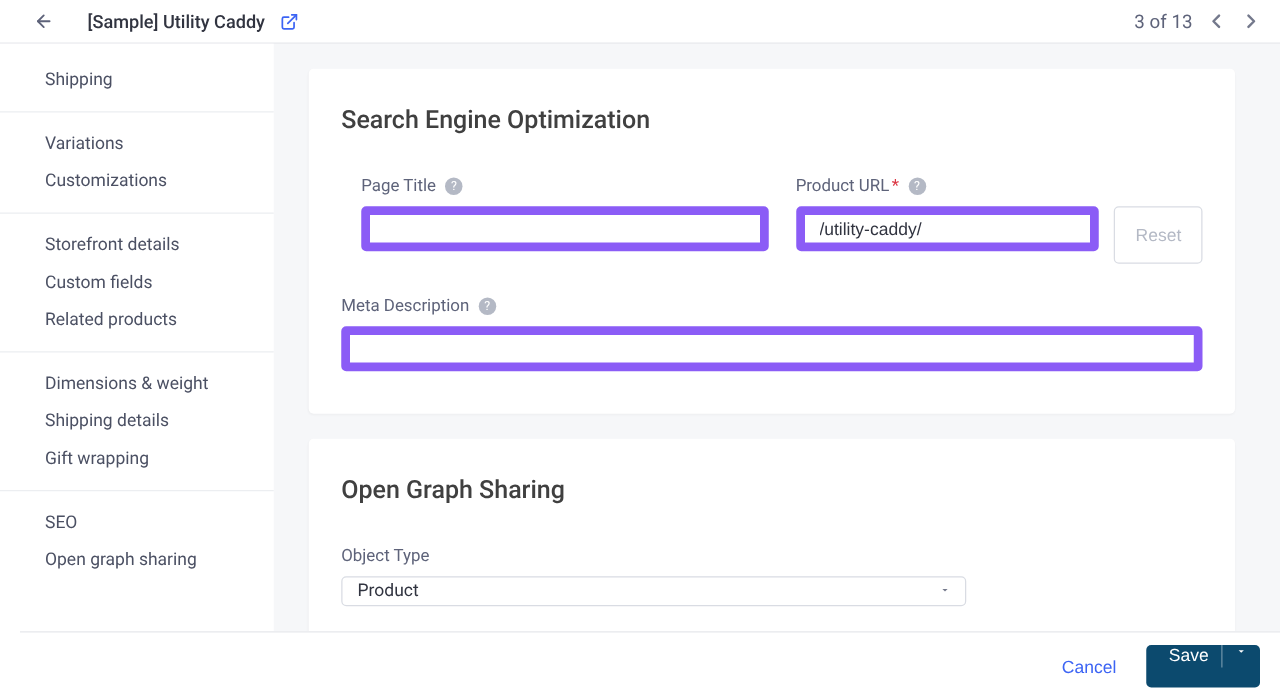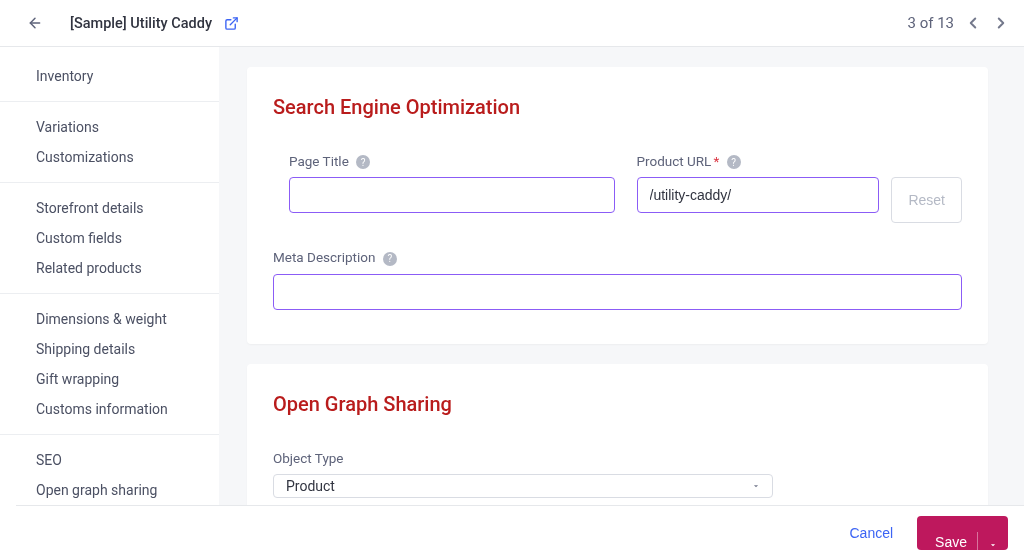--- a/index.html
+++ b/index.html
@@ -1,64 +1,64 @@
 <!DOCTYPE html>
 <html><head>
 <meta charset="utf-8">
 <style>
   * { box-sizing: border-box; margin: 0; padding: 0; }
   body { font-family: -apple-system, BlinkMacSystemFont, "Segoe UI", Roboto, sans-serif; color: #313440; background: #f6f7f9; font-size: 14px; }
 
-  .top-bar { background: #fff; border-bottom: 1px solid #e6e8eb; height: 47px; display: flex; align-items: center; padding: 0 14px 0 26px; }
+  .top-bar { background: #fff; border-bottom: 1px solid #e6e8eb; height: 35px; display: flex; align-items: center; padding: 0 14px 0 26px; }
   .back-arrow { width: 18px; height: 18px; display: flex; align-items: center; justify-content: center; cursor: pointer; color: #5e637a; }
   .title { margin-left: 26px; font-size: 14.5px; color: #313440; font-weight: 500; }
   .open-link-icon { margin-left: 12px; color: #3c64f4; cursor: pointer; display: flex; align-items: center; }
   .spacer { flex: 1; }
   .pager { display: flex; align-items: center; gap: 10px; color: #5e637a; font-size: 15px; }
   .pager-btn { cursor: pointer; display: flex; align-items: center; color: #74798c; }
 
   .body-wrap { display: flex; min-height: calc(100vh - 47px); }
 
   .sidebar { width: 219px; background: #fff; padding: 14px 0; }
   .side-group { padding: 0 24px 0 36px; margin-bottom: 10px; padding-bottom: 10px; border-bottom: 1px solid #eceef1; }
   .side-group:last-child { border-bottom: none; }
   .side-item { padding: 7px 0; color: #4b5063; font-size: 14px; cursor: pointer; }
 
   .main { flex: 1; padding: 20px 36px 90px 28px; }
 
   .card { background: #fff; border-radius: 4px; padding: 28px 26px 34px 26px; margin-bottom: 20px; box-shadow: 0 1px 2px rgba(0,0,0,0.04); }
-  .card h2 { font-size: 20px; font-weight: 500; color: #b91c1c; margin-bottom: 34px; }
+  .card h2 { font-size: 20px; font-weight: 500; color: #404040; margin-bottom: 34px; }
 
   .row { display: flex; gap: 22px; margin-bottom: 26px; margin-left: 16px; }
   .field { flex: 1; }
   .field-full { width: 100%; }
   label.fld-label { display: block; font-size: 13.5px; color: #5e637a; margin-bottom: 8px; }
   .help-icon { display: inline-flex; width: 14px; height: 14px; border-radius: 50%; background: #b4b9c5; color: #fff; font-size: 10px; align-items: center; justify-content: center; margin-left: 4px; vertical-align: middle; }
   .req { color: #db3643; margin-left: 2px; }
 
-  input.text-input { width: 100%; height: 36px; border: 1px solid #8b5cf6; border-radius: 4px; padding: 0 12px; font-size: 14px; color: #313440; }
+  input.text-input { width: 100%; height: 36px; border: 7px solid #8b5cf6; border-radius: 4px; padding: 0 12px; font-size: 14px; color: #313440; }
 
   .url-group { display: flex; gap: 12px; }
   .url-group .text-input { flex: 1; }
   .reset-btn { height: 46px; padding: 0 16px; border: 1px solid #d9dce3; border-radius: 4px; background: #fff; color: #b4b9c5; cursor: default; font-size: 14px; }
 
   .select-wrap { position: relative; width: 500px; max-width: 100%; }
   .select { height: 24px; border: 1px solid #d9dce3; border-radius: 4px; padding: 0 36px 0 12px; display: flex; align-items: center; font-size: 14px; color: #313440; cursor: pointer; background: #fff; }
   .select-caret { position: absolute; right: 12px; top: 50%; transform: translateY(-50%); pointer-events: none; color: #74798c; }
 
   .section-sub-title { font-weight: 700; font-size: 15px; color: #313440; margin: 26px 0 12px 0; }
 
   .checkbox-row { display: flex; align-items: center; gap: 10px; }
   .checkbox { width: 18px; height: 18px; border-radius: 3px; background: #3c64f4; display: flex; align-items: center; justify-content: center; cursor: pointer; }
   .checkbox svg { stroke: #fff; }
   .check-label { font-size: 14px; color: #313440; }
 
   .footer-bar { position: fixed; bottom: 0; left: 16px; right: 0; height: 54px; background: #fff; border-top: 1px solid #e6e8eb; display: flex; align-items: center; justify-content: flex-end; padding: 13px 16px; gap: 10px; }
   .cancel-btn { background: none; border: none; color: #3c64f4; font-size: 14px; padding: 8px 14px; cursor: pointer; }
-  .save-btn { background: #be185d; color: #fff; border: none; border-radius: 4px; height: 34px; padding: 0 10px 0 18px; font-size: 14px; display: flex; align-items: flex-end; gap: 10px; cursor: pointer; }
+  .save-btn { background: #0c4a6e; color: #fff; border: none; border-radius: 4px; height: 34px; padding: 0 10px 0 18px; font-size: 14px; display: flex; align-items: flex-start; gap: 10px; cursor: pointer; }
   .save-btn .divider { width: 1px; height: 18px; background: rgba(255,255,255,0.4); }
   .save-btn .caret { display: flex; align-items: center; }
 </style>
 </head>
 <body>
 
 <div class="top-bar">
   <div class="back-arrow">
     <svg width="16" height="16" viewBox="0 0 24 24" fill="none" stroke="currentColor" stroke-width="2.2" stroke-linecap="round" stroke-linejoin="round">
         <line x1="19" y1="12" x2="5" y2="12"></line>
@@ -85,36 +85,35 @@
       <svg width="18" height="18" viewBox="0 0 24 24" fill="none" stroke="currentColor" stroke-width="2.6" stroke-linecap="round" stroke-linejoin="round">
           <polyline points="9 18 15 12 9 6"></polyline>
         </svg>
     </span>
   </div>
 </div>
 
 <div class="body-wrap">
   <div class="sidebar">
     <div class="side-group">
-      <div class="side-item">Inventory</div>
+      <div class="side-item">Shipping</div>
     </div>
     <div class="side-group">
       <div class="side-item">Variations</div>
       <div class="side-item">Customizations</div>
     </div>
     <div class="side-group">
       <div class="side-item">Storefront details</div>
       <div class="side-item">Custom fields</div>
       <div class="side-item">Related products</div>
     </div>
     <div class="side-group">
       <div class="side-item">Dimensions &amp; weight</div>
       <div class="side-item">Shipping details</div>
       <div class="side-item">Gift wrapping</div>
-      <div class="side-item">Customs information</div>
     </div>
     <div class="side-group">
       <div class="side-item">SEO</div>
       <div class="side-item">Open graph sharing</div>
     </div>
   </div>
 
   <div class="main">
 
     <div class="card">

